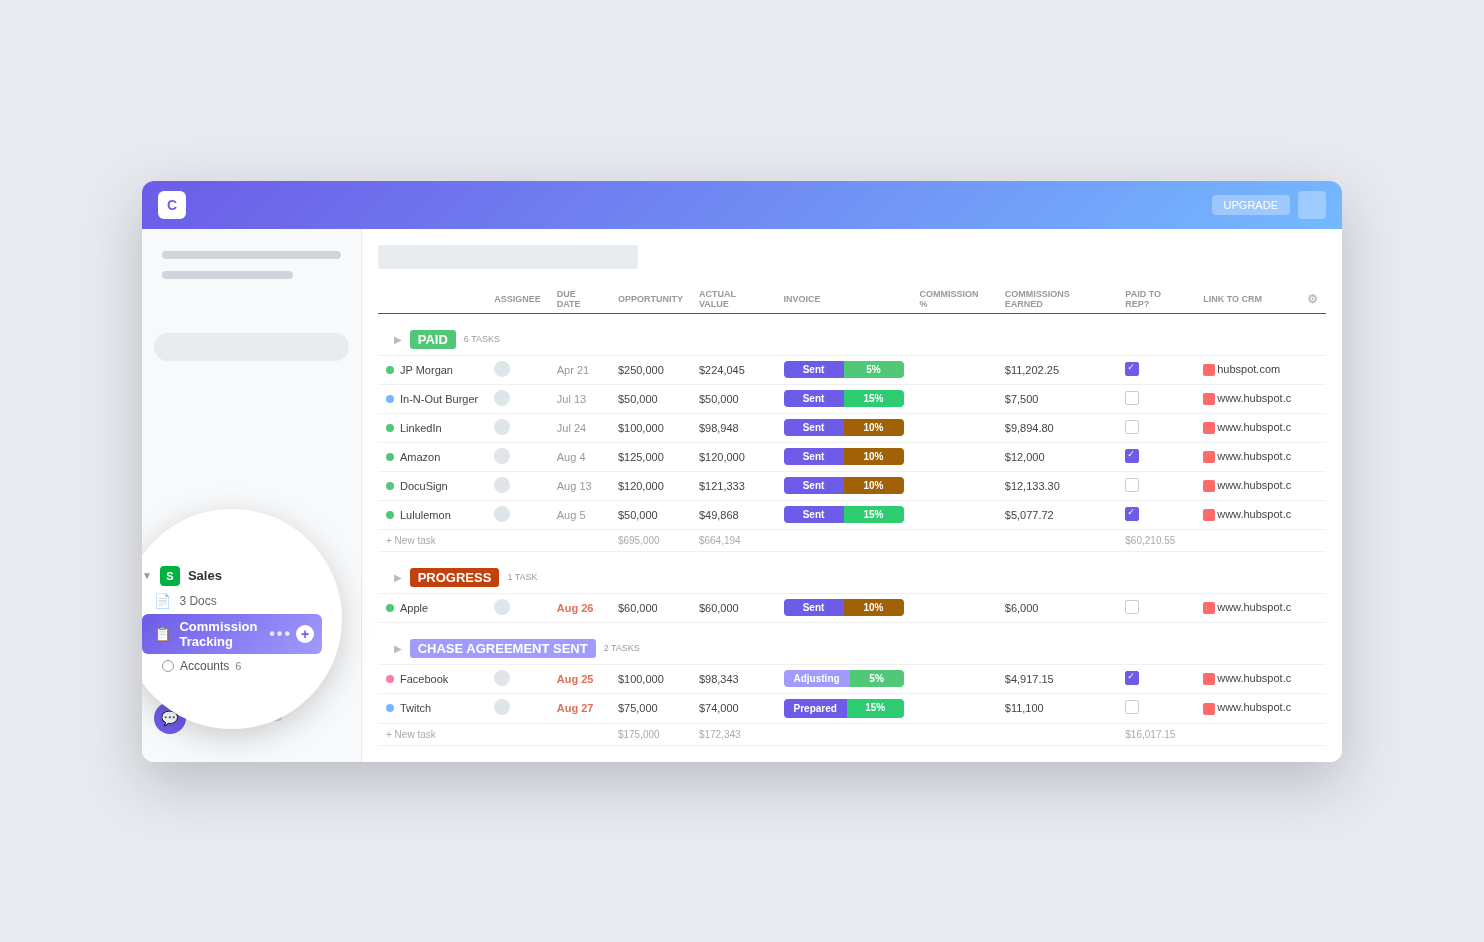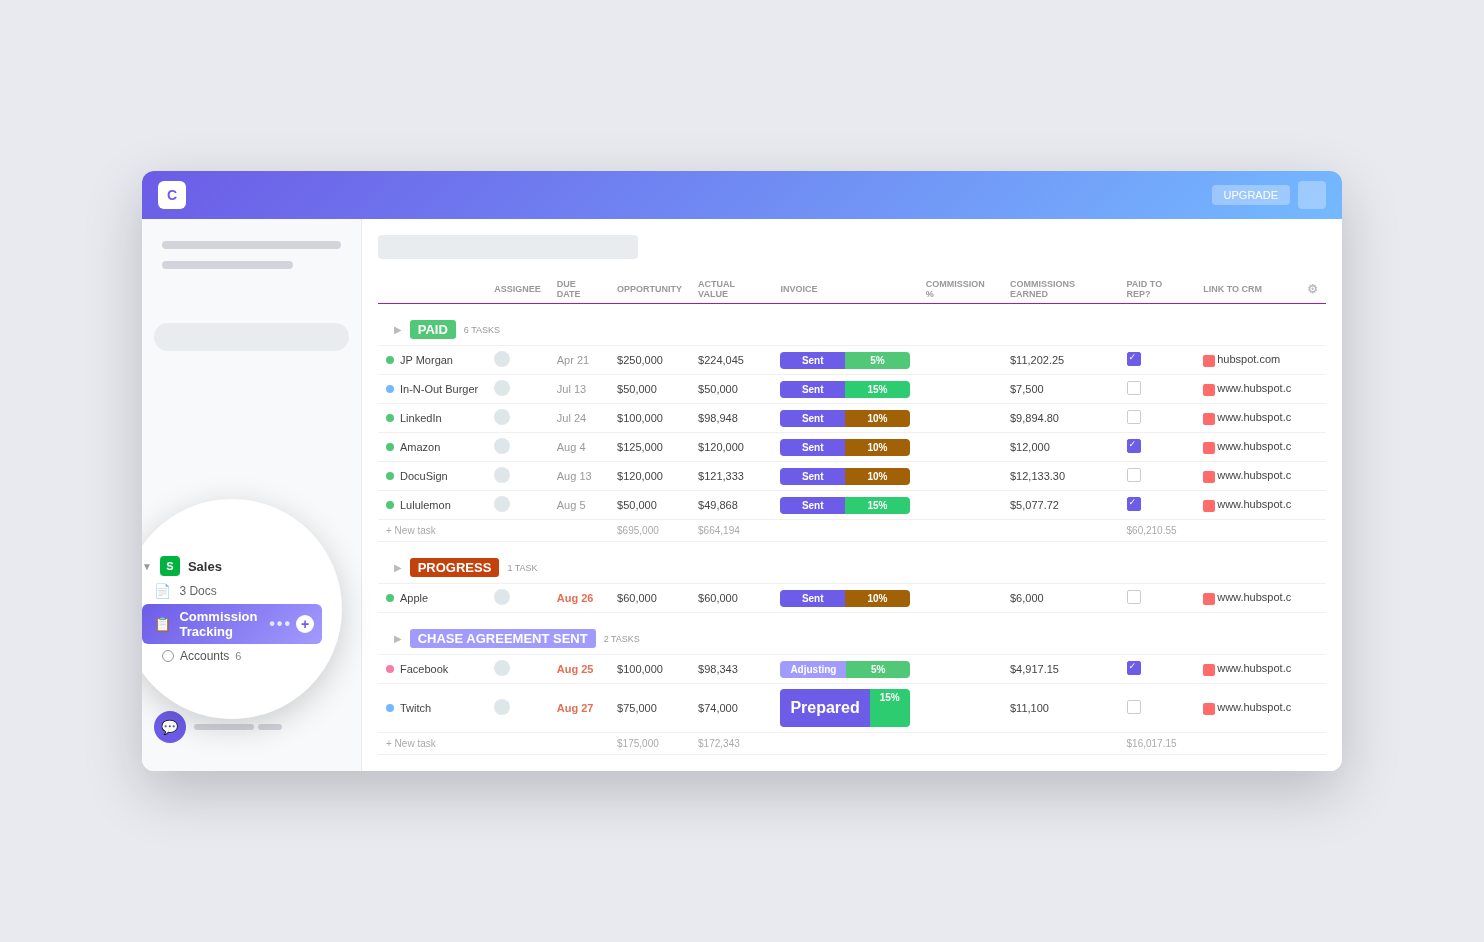--- a/index.html
+++ b/index.html
@@ -315,21 +315,21 @@
       color: white;
       padding: 3px 10px;
       font-size: 10px;
       font-weight: 600;
       flex: 1;
       text-align: center;
     }
     .inv-pct-15 { background: #2ecc71; }
     .inv-pct-10 { background: #a16207; }
     .inv-adjusting { background: #a29bfe; color: white; padding: 3px 10px; font-size: 10px; font-weight: 600; flex: 1; text-align: center; }
-    .inv-prepared { background: #6c5ce7; color: white; padding: 10px 10px; font-size: 16px; font-weight: 600; flex: 1; text-align: center; }
+    .inv-prepared { background: #6c5ce7; color: white; padding: 4px 10px; font-size: 10px; font-weight: 600; flex: 1; text-align: center; }
     .link-icon { display: inline-block; width: 12px; height: 12px; background: #ff6b6b; border-radius: 2px; margin-right: 2px; vertical-align: middle; }
     .assign-icon {
       width: 16px;
       height: 16px;
       background: #dfe6e9;
       border-radius: 50%;
       display: inline-block;
     }
     .new-task-row td { color: #aaa; font-size: 10px; }
     .checkbox-cell {

